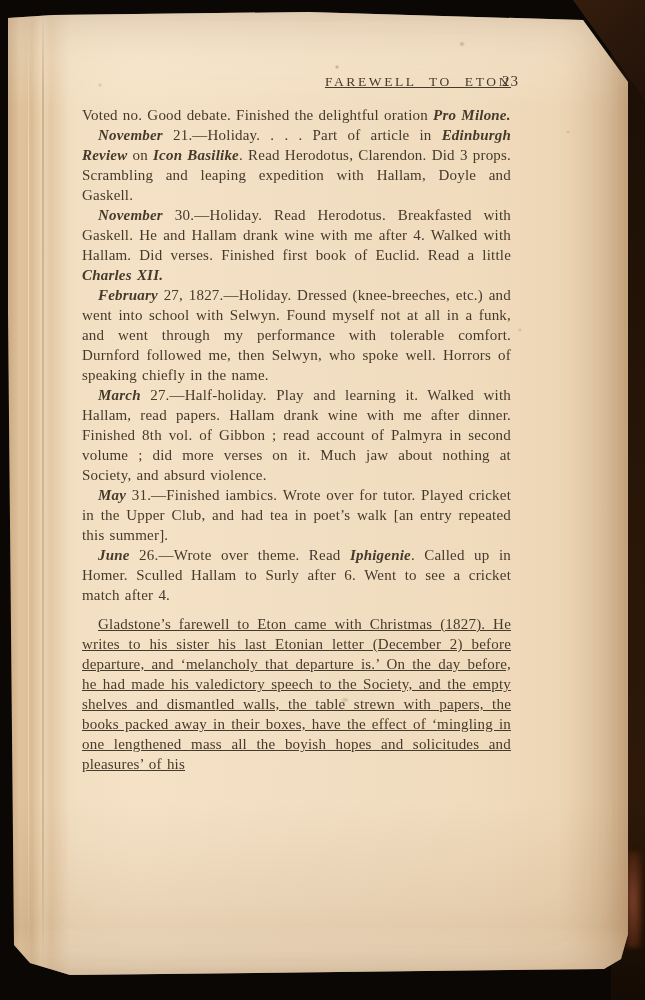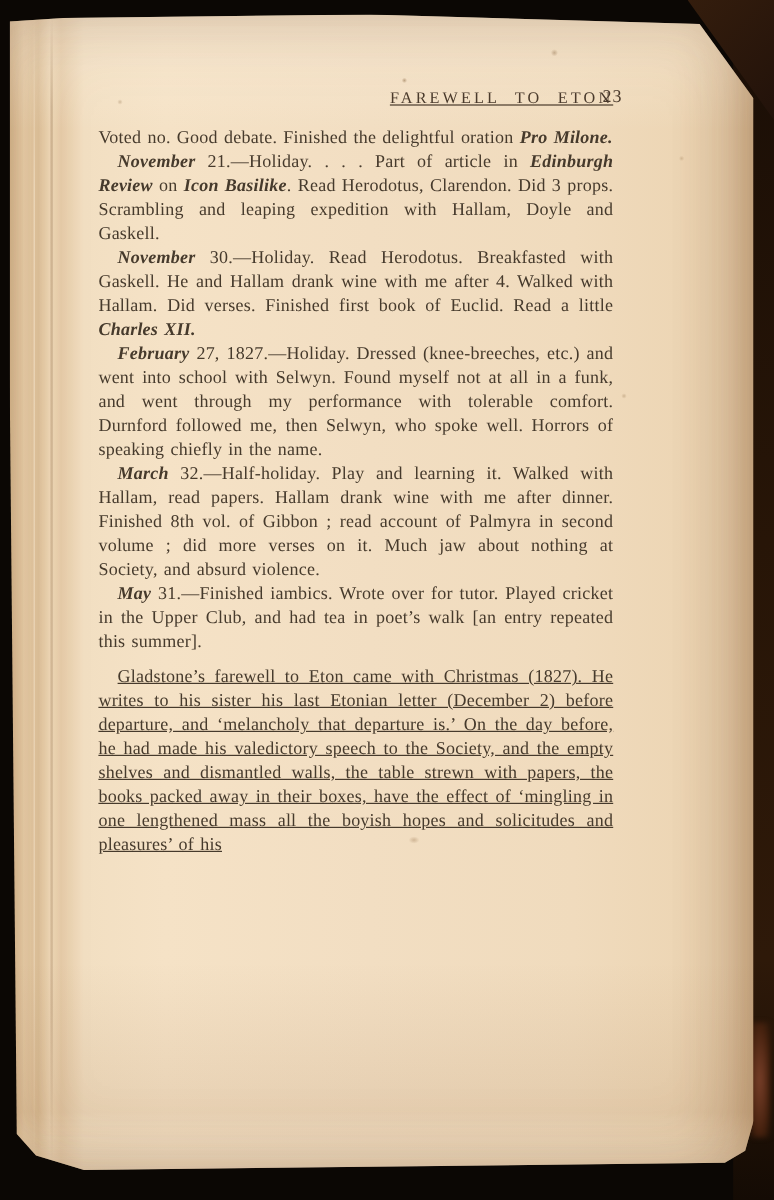--- a/index.html
+++ b/index.html
@@ -83,17 +83,18 @@
     <span class="running-title">FAREWELL TO ETON</span>
     <span class="page-number">23</span>
   </div>
 
 
   <div class="page-body">
       <p class="noind"><span>Voted no.  Good debate.  Finished the delightful oration </span><span class="it">Pro Milone.</span></p>
       <p class=""><span class="it">November</span><span> 21.—Holiday. . . .  Part of article in </span><span class="it">Edinburgh Review</span><span> on </span><span class="it">Icon Basilike</span><span>.  Read Herodotus, Clarendon.  Did 3 props.  Scrambling and leaping expedition with Hallam, Doyle and Gaskell.</span></p>
       <p class=""><span class="it">November</span><span> 30.—Holiday.  Read Herodotus.  Breakfasted with Gaskell.  He and Hallam drank wine with me after 4.  Walked with Hallam.  Did verses.  Finished first book of Euclid.  Read a little </span><span class="it">Charles XII.</span></p>
       <p class=""><span class="it">February</span><span> 27, 1827.—Holiday.  Dressed (knee-breeches, etc.) and went into school with Selwyn.  Found myself not at all in a funk, and went through my performance with tolerable comfort.  Durnford followed me, then Selwyn, who spoke well.  Horrors of speaking chiefly in the name.</span></p>
-      <p class=""><span class="it">March</span><span> 32.—Half-holiday.  Play and learning it.  Walked with Hallam, read papers.  Hallam drank wine with me after dinner.  Finished 8th vol. of Gibbon ; read account of Palmyra in second volume ; did more verses on it.  Much jaw about nothing at Society, and absurd violence.</span></p>
+      <p class=""><span class="it">March</span><span> 27.—Half-holiday.  Play and learning it.  Walked with Hallam, read papers.  Hallam drank wine with me after dinner.  Finished 8th vol. of Gibbon ; read account of Palmyra in second volume ; did more verses on it.  Much jaw about nothing at Society, and absurd violence.</span></p>
       <p class=""><span class="it">May</span><span> 31.—Finished iambics.  Wrote over for tutor.  Played cricket in the Upper Club, and had tea in poet’s walk [an entry repeated this summer].</span></p>
+      <p class=""><span class="it">June</span><span> 26.—Wrote over theme.  Read </span><span class="it">Iphigenie</span><span>.  Called up in Homer.  Sculled Hallam to Surly after 6.  Went to see a cricket match after 4.</span></p>
       <p class=" sect"><span>Gladstone’s farewell to Eton came with Christmas (1827).  He writes to his sister his last Etonian letter (December 2) before departure, and ‘melancholy that departure is.’  On the day before, he had made his valedictory speech to the Society, and the empty shelves and dismantled walls, the table strewn with papers, the books packed away in their boxes, have the effect of ‘mingling in one lengthened mass all the boyish hopes and solicitudes and pleasures’ of his</span></p>
     </div>
 </div>
 
 </body></html>

